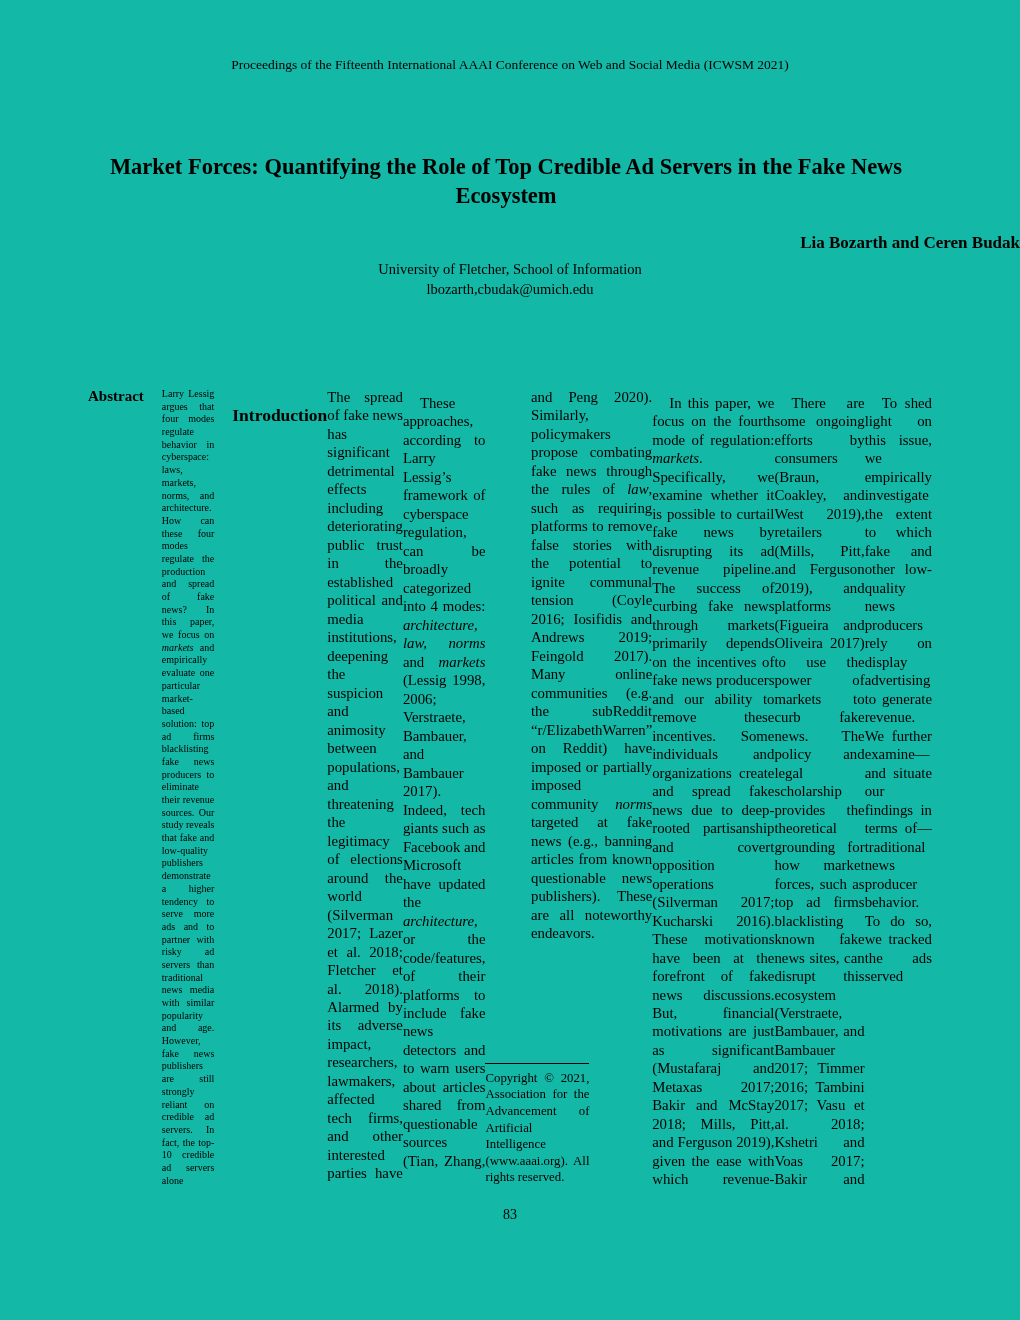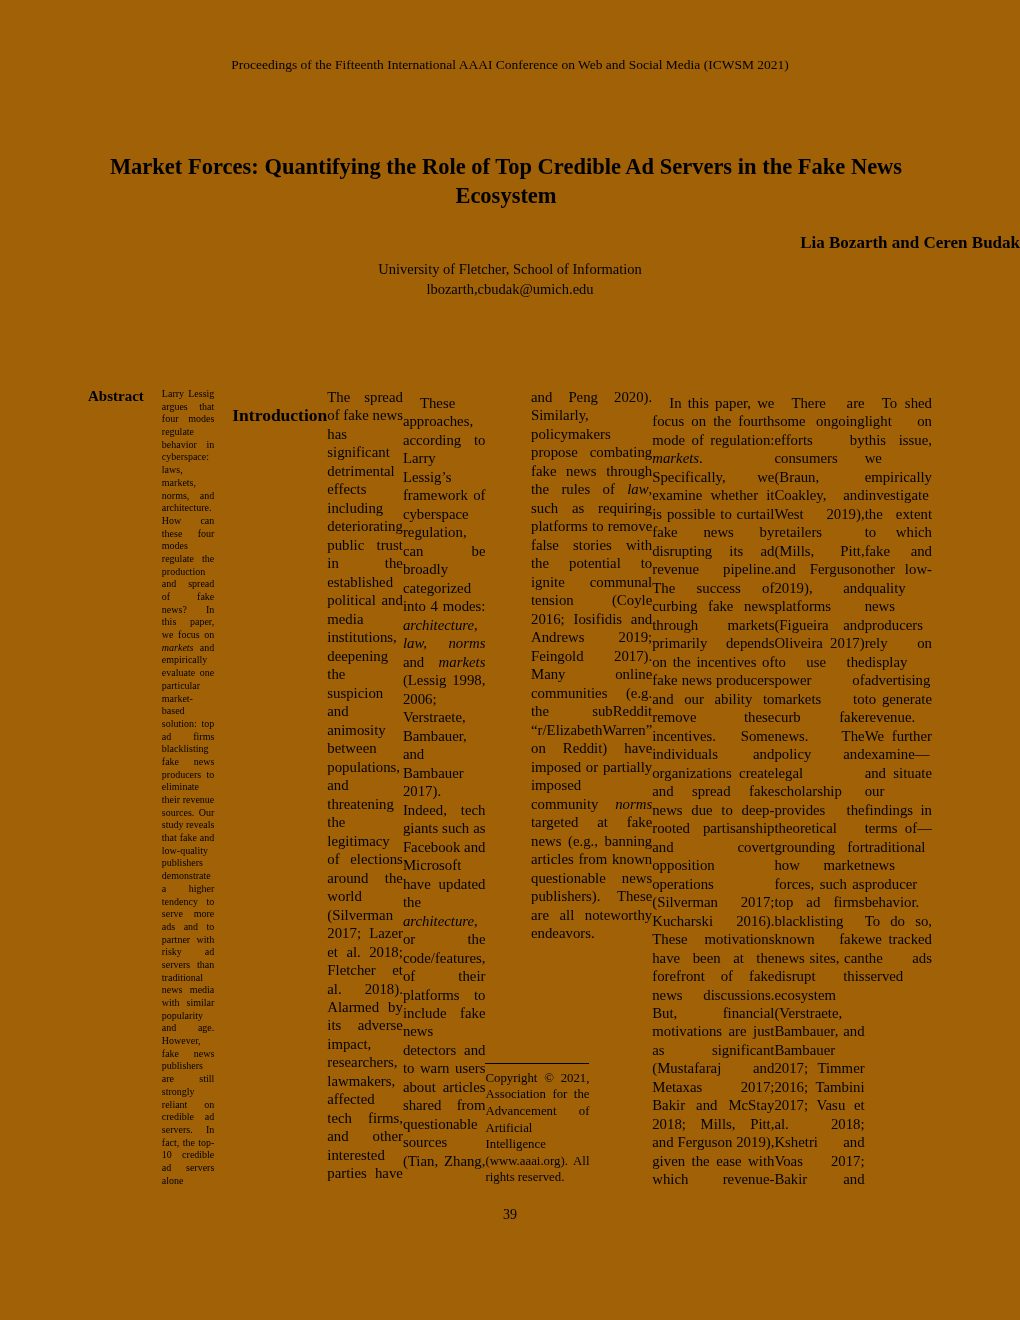--- a/index.html
+++ b/index.html
@@ -2,21 +2,21 @@
 <html lang="en"><head>
 <meta charset="utf-8">
 <style>
   * { box-sizing: border-box; }
   html, body { margin: 0; padding: 0; }
   body {
     width: 1020px; height: 1320px;
     background: #ffffff; color: #000000;
     font-family: "Liberation Serif", "DejaVu Serif", serif;
   }
-  .page { position: relative; width: 1020px; height: 1320px; overflow: hidden; background: #a16207; }
+  .page { position: relative; width: 1020px; height: 1320px; overflow: hidden; background: #14b8a6; }
 
   .conf-header {
     position: absolute; top: 57px; left: 0; width: 100%;
     text-align: center; font-size: 13.5px;
   }
   .title {
     position: absolute; top: 153px; left: 80px; right: 88px;
     margin: 0; text-align: center;
     font-size: 22.5px; font-weight: bold; line-height: 1.27;
   }
@@ -99,15 +99,15 @@
 
     <div class="col">
       <p class="body-par"><span>and Peng 2020). Similarly, policymakers propose combating fake news through the rules of </span><i>law</i><span>, such as requiring platforms to remove false stories with the potential to ignite communal tension (Coyle 2016; Iosifidis and Andrews 2019; Feingold 2017). Many online communities (e.g. the subReddit “r/ElizabethWarren” on Reddit) have imposed or partially imposed community </span><i>norms</i><span> targeted at fake news (e.g., banning articles from known questionable news publishers). These are all noteworthy endeavors.</span></p>
       <p class="body-par indent"><span>In this paper, we focus on the fourth mode of regulation: </span><i>markets</i><span>. Specifically, we examine whether it is possible to curtail fake news by disrupting its ad revenue pipeline. The success of curbing fake news through markets primarily depends on the incentives of fake news producers and our ability to remove these incentives. Some individuals and organizations create and spread fake news due to deep-rooted partisanship and covert opposition operations (Silverman 2017; Kucharski 2016). These motivations have been at the forefront of fake news discussions. But, financial motivations are just as significant (Mustafaraj and Metaxas 2017; Bakir and McStay 2018; Mills, Pitt, and Ferguson 2019), given the ease with which revenue-seeking parties can set up fake news sites and use them to monetize traffic through ads. The behavior of such agents can be changed by making fake news production less profitable.</span></p>
       <p class="body-par indent"><span>There are some ongoing efforts by consumers (Braun, Coakley, and West 2019), retailers (Mills, Pitt, and Ferguson 2019), and platforms (Figueira and Oliveira 2017) to use the power of markets to curb fake news. The policy and legal scholarship provides the theoretical grounding for how market forces, such as top ad firms blacklisting known fake news sites, can disrupt this ecosystem (Verstraete, Bambauer, and Bambauer 2017; Timmer 2016; Tambini 2017; Vasu et al. 2018; Kshetri and Voas 2017; Bakir and McStay 2018; Braun and Eklund 2019; Coyle 2016). Thus far, however, the scholarship lacks empirical evidence. This is the knowledge gap we fill in this paper.</span></p>
       <p class="body-par indent cont"><span>To shed light on this issue, we empirically investigate the extent to which fake and other low-quality news producers rely on display advertising to generate revenue. We further examine—and situate our findings in terms of—traditional news producer behavior. To do so, we tracked the ads served</span></p>
     </div>
 
   </div>
 
-  <div class="page-number">39</div>
+  <div class="page-number">83</div>
 
 </div>
 
 </body></html>

